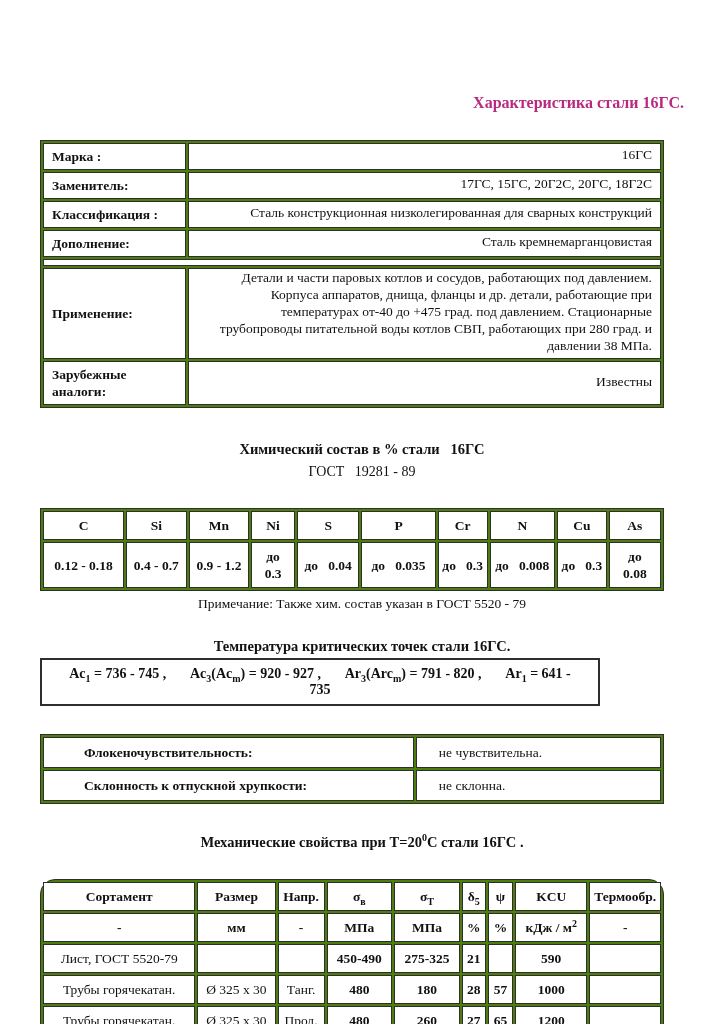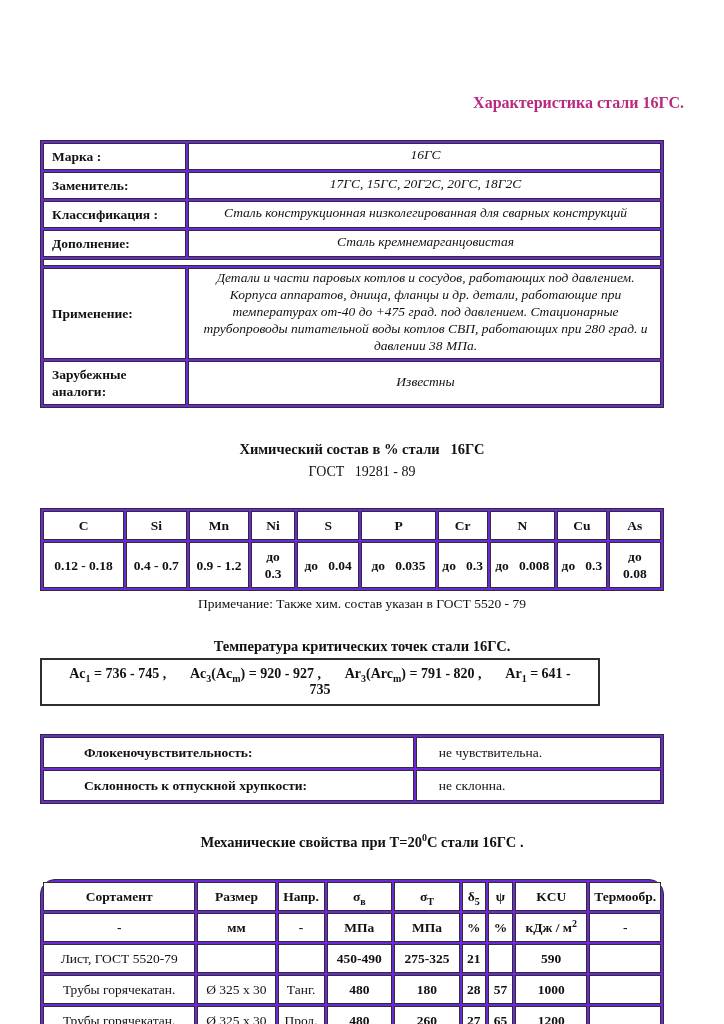--- a/index.html
+++ b/index.html
@@ -17,35 +17,35 @@
     text-align: right;
     font-size: 16px; font-weight: bold;
     color: #b82a7f;
   }
 
   table.tbl {
     width: 624px;
     border-collapse: separate;
     border-spacing: 2px;
     border: 1px solid #2e2e2e;
-    background: #6d28d9;
+    background: #4d7c0f;
     margin-top: 28px;
   }
   table.tbl td, table.tbl th {
     border: 1px solid #2e2e2e;
     font-size: 13.5px;
     line-height: 1.26;
     vertical-align: middle;
     background: #fff;
   }
 
   
   .info { margin-top: 15px; }
   .info .lbl { font-weight: bold; padding: 4px 6px 4px 8px; text-align: left; }
-  .info .val { padding: 0 8px 4px 10px; text-align: center; font-style: italic; }
+  .info .val { padding: 0 8px 4px 10px; text-align: right; }
   .info col.c-lbl { width: 143px; }
   .info .spacer { height: 7px; padding: 0; }
 
   
   .section-head {
     text-align: center; font-weight: bold;
     font-size: 14.5px; white-space: pre-wrap;
   }
   .section-sub { text-align: center; font-size: 14px; white-space: pre-wrap; margin-top: 6px; }
   .note { text-align: center; font-size: 13.5px; margin-top: 5px; }

